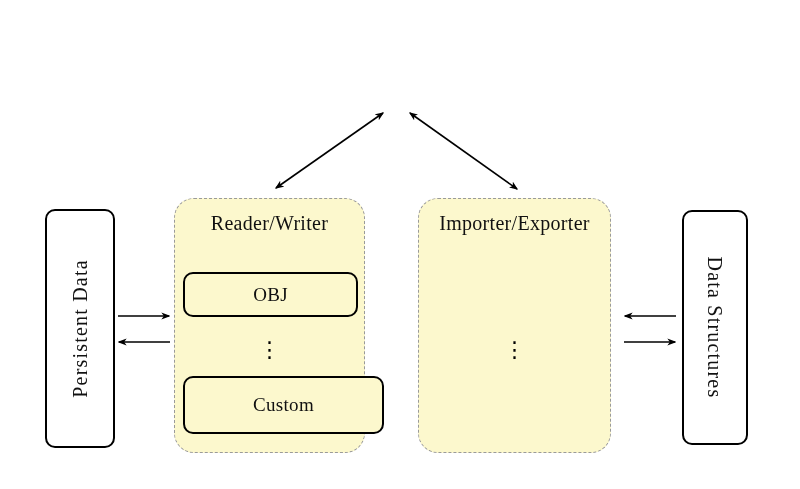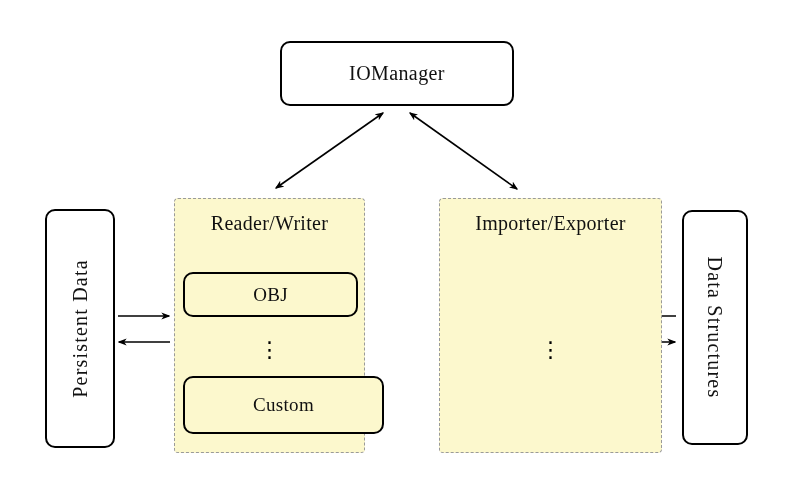--- a/index.html
+++ b/index.html
@@ -23,24 +23,24 @@
   }
   .node-top{left:280px;top:41px;width:234px;height:65px;font-size:20px;letter-spacing:.4px;}
   .vnode-left{left:45px;top:209px;width:70px;height:239px;}
   .vnode-right{left:682px;top:210px;width:66px;height:235px;}
   .vtext{white-space:nowrap;font-size:20px;letter-spacing:1.2px;}
   .rot-ccw{transform:rotate(-90deg);}
   .rot-cw{transform:rotate(90deg);}
 
   .group{
     position:absolute;background:var(--group-fill);
-    border:1.5px dashed var(--group-border);border-radius:4px;box-sizing:border-box;padding-left:10px;
+    border:1.5px dashed var(--group-border);border-radius:20px;box-sizing:border-box;padding-left:10px;
   }
   .group-rw{left:174px;top:198px;width:191px;height:255px;}
-  .group-ie{left:439px;top:198px;width:223px;height:255px;}
+  .group-ie{left:418px;top:198px;width:193px;height:255px;}
   .group-title{
     position:absolute;top:13px;left:0;width:100%;text-align:center;
     font-size:20px;letter-spacing:.3px;
   }
   .inner{
     position:absolute;display:flex;flex-direction:column;align-items:center;justify-content:center;
     background:var(--group-fill);border:2.5px solid #000;border-radius:10px;
     box-sizing:border-box;font-size:19px;line-height:1.25;text-align:center;letter-spacing:.3px;
   }
   .rw-top{left:8px;top:73px;width:175px;height:45px;}
@@ -65,23 +65,20 @@
       </marker>
     </defs>
     <line x1="383" y1="113" x2="276" y2="188" marker-start="url(#ah)" marker-end="url(#ah)"></line>
     <line x1="410" y1="113" x2="517" y2="189" marker-start="url(#ah)" marker-end="url(#ah)"></line>
     <line x1="118" y1="316" x2="169" y2="316" marker-end="url(#ah)"></line>
     <line x1="170" y1="342" x2="119" y2="342" marker-end="url(#ah)"></line>
     <line x1="676" y1="316" x2="625" y2="316" marker-end="url(#ah)"></line>
     <line x1="624" y1="342" x2="675" y2="342" marker-end="url(#ah)"></line>
   </svg>
 
-  <div class="node node-top">
-    <span>IOManager</span>
-  </div>
 
   <div class="node vnode-left">
     <span class="vtext rot-ccw">Persistent Data</span>
   </div>
 
   <div class="group group-rw">
     <div class="group-title">Reader/Writer</div>
     <div class="inner rw-top">
       <span>OBJ</span>
     </div>

